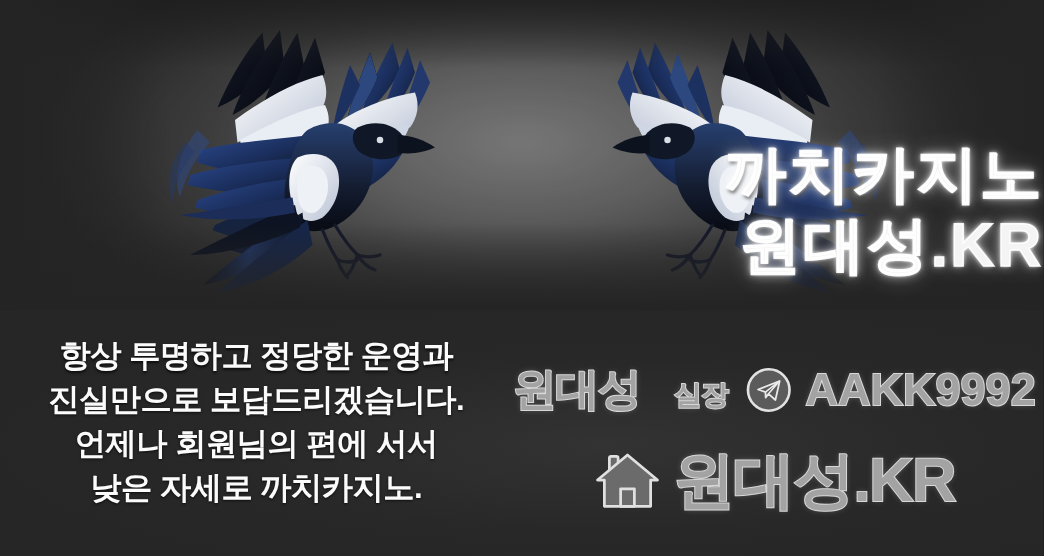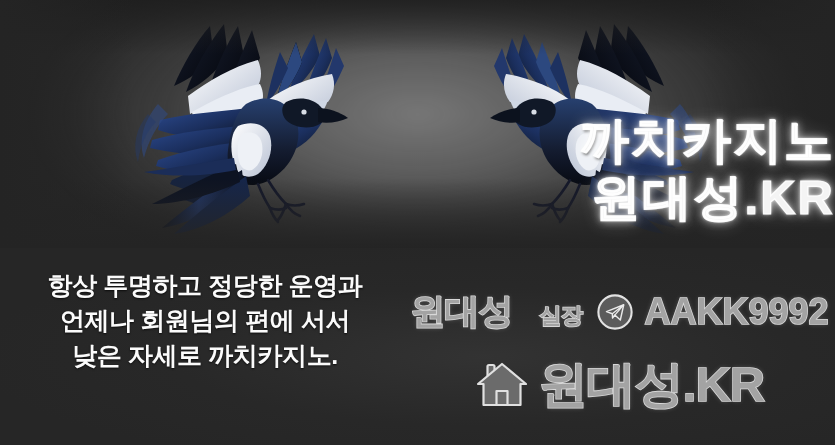--- a/index.html
+++ b/index.html
@@ -325,20 +325,21 @@
   <div class="logo-wrap">
     <span class="logo-line1">까치카지노</span>
     <span class="logo-line2">원대성.KR</span>
   </div>
 
   <div class="bottom">
     <div class="bottom-sheen"></div>
 
     <div class="slogan">
       <span class="slogan-line">항상 투명하고 정당한 운영과</span>
+      <span class="slogan-line">진실만으로 보답드리겠습니다.</span>
       <span class="slogan-line">언제나 회원님의 편에 서서</span>
       <span class="slogan-line">낮은 자세로 까치카지노.</span>
     </div>
 
     <div class="contact">
 
       <div class="contact-row1">
         <span class="outline-text name-main">원대성</span>
         <span class="outline-text name-role">실장</span>
         <span class="tg-icon">

